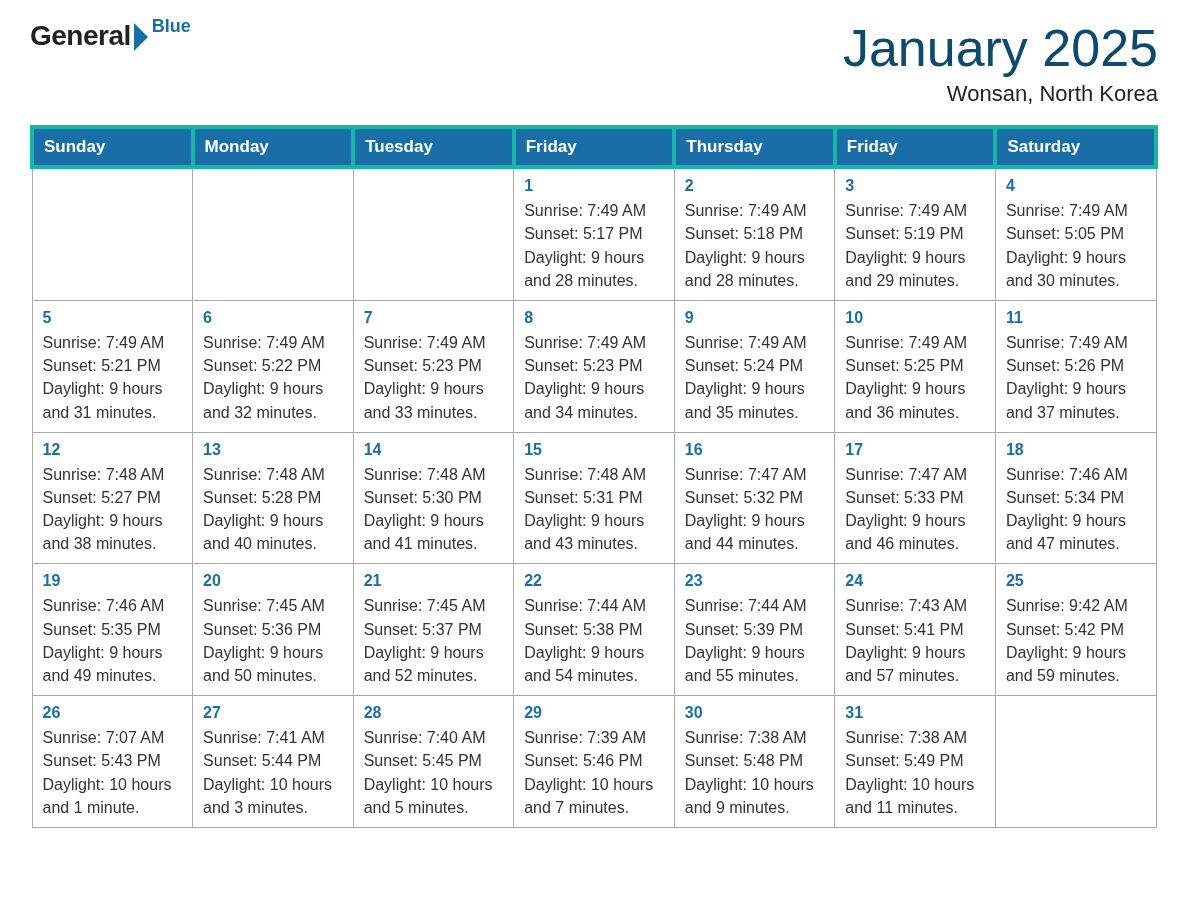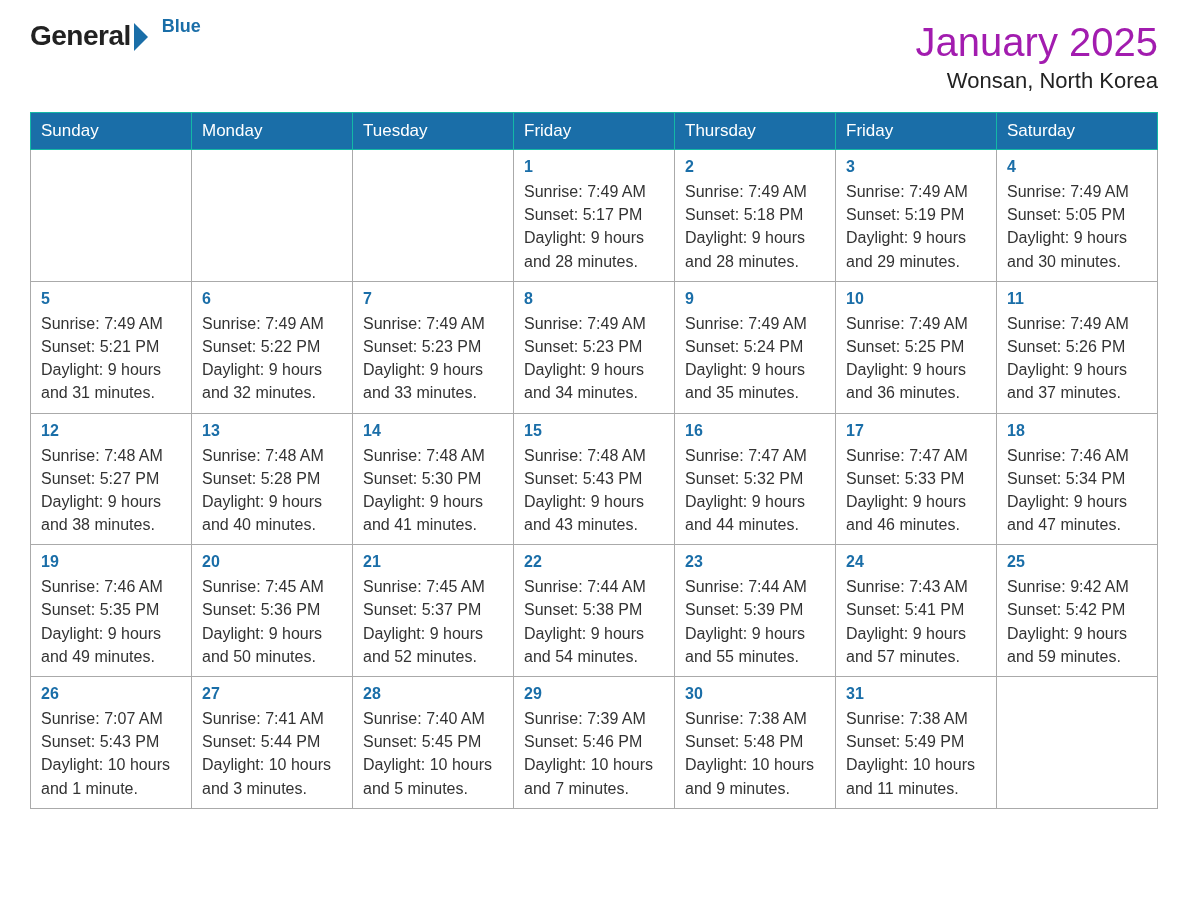--- a/index.html
+++ b/index.html
@@ -45,49 +45,49 @@
       font-size: 28px;
       font-weight: bold;
       color: #1a6ea8;
       margin-left: 2px;
     }
     .logo-subtitle {
       font-size: 18px;
       color: #1a6ea8;
       font-weight: bold;
       margin-top: -4px;
-      margin-left: 12px;
+      margin-left: 2px;
     }
     .title-block {
       text-align: right;
     }
     .month-title {
-      font-size: 40px;
+      font-size: 52px;
       font-weight: normal;
-      color: #a21caf;
+      color: #0c4a6e;
       line-height: 1.1;
     }
     .location {
       font-size: 22px;
       color: #222;
       margin-top: 4px;
     }
     .calendar {
       width: 100%;
       border-collapse: collapse;
       table-layout: fixed;
     }
     .calendar thead th {
       background: #1a6ea8;
       color: #fff;
       font-size: 17px;
-      font-weight: normal;
+      font-weight: bold;
       padding: 8px 10px;
       text-align: left;
-      border: 1px solid #14b8a6;
+      border: 4px solid #14b8a6;
     }
     .calendar tbody td {
       border: 1px solid #aaa;
       vertical-align: top;
       padding: 8px 10px;
       height: 120px;
       font-size: 13.5px;
       color: #222;
       background: #fff;
     }
@@ -226,21 +226,21 @@
         </td>
         <td>
           <span class="day-num">14</span>
           <div class="day-info">Sunrise: 7:48 AM
 Sunset: 5:30 PM
 Daylight: 9 hours and 41 minutes.</div>
         </td>
         <td>
           <span class="day-num">15</span>
           <div class="day-info">Sunrise: 7:48 AM
-Sunset: 5:43 PM
+Sunset: 5:31 PM
 Daylight: 9 hours and 43 minutes.</div>
         </td>
         <td>
           <span class="day-num">16</span>
           <div class="day-info">Sunrise: 7:47 AM
 Sunset: 5:32 PM
 Daylight: 9 hours and 44 minutes.</div>
         </td>
         <td>
           <span class="day-num">17</span>

